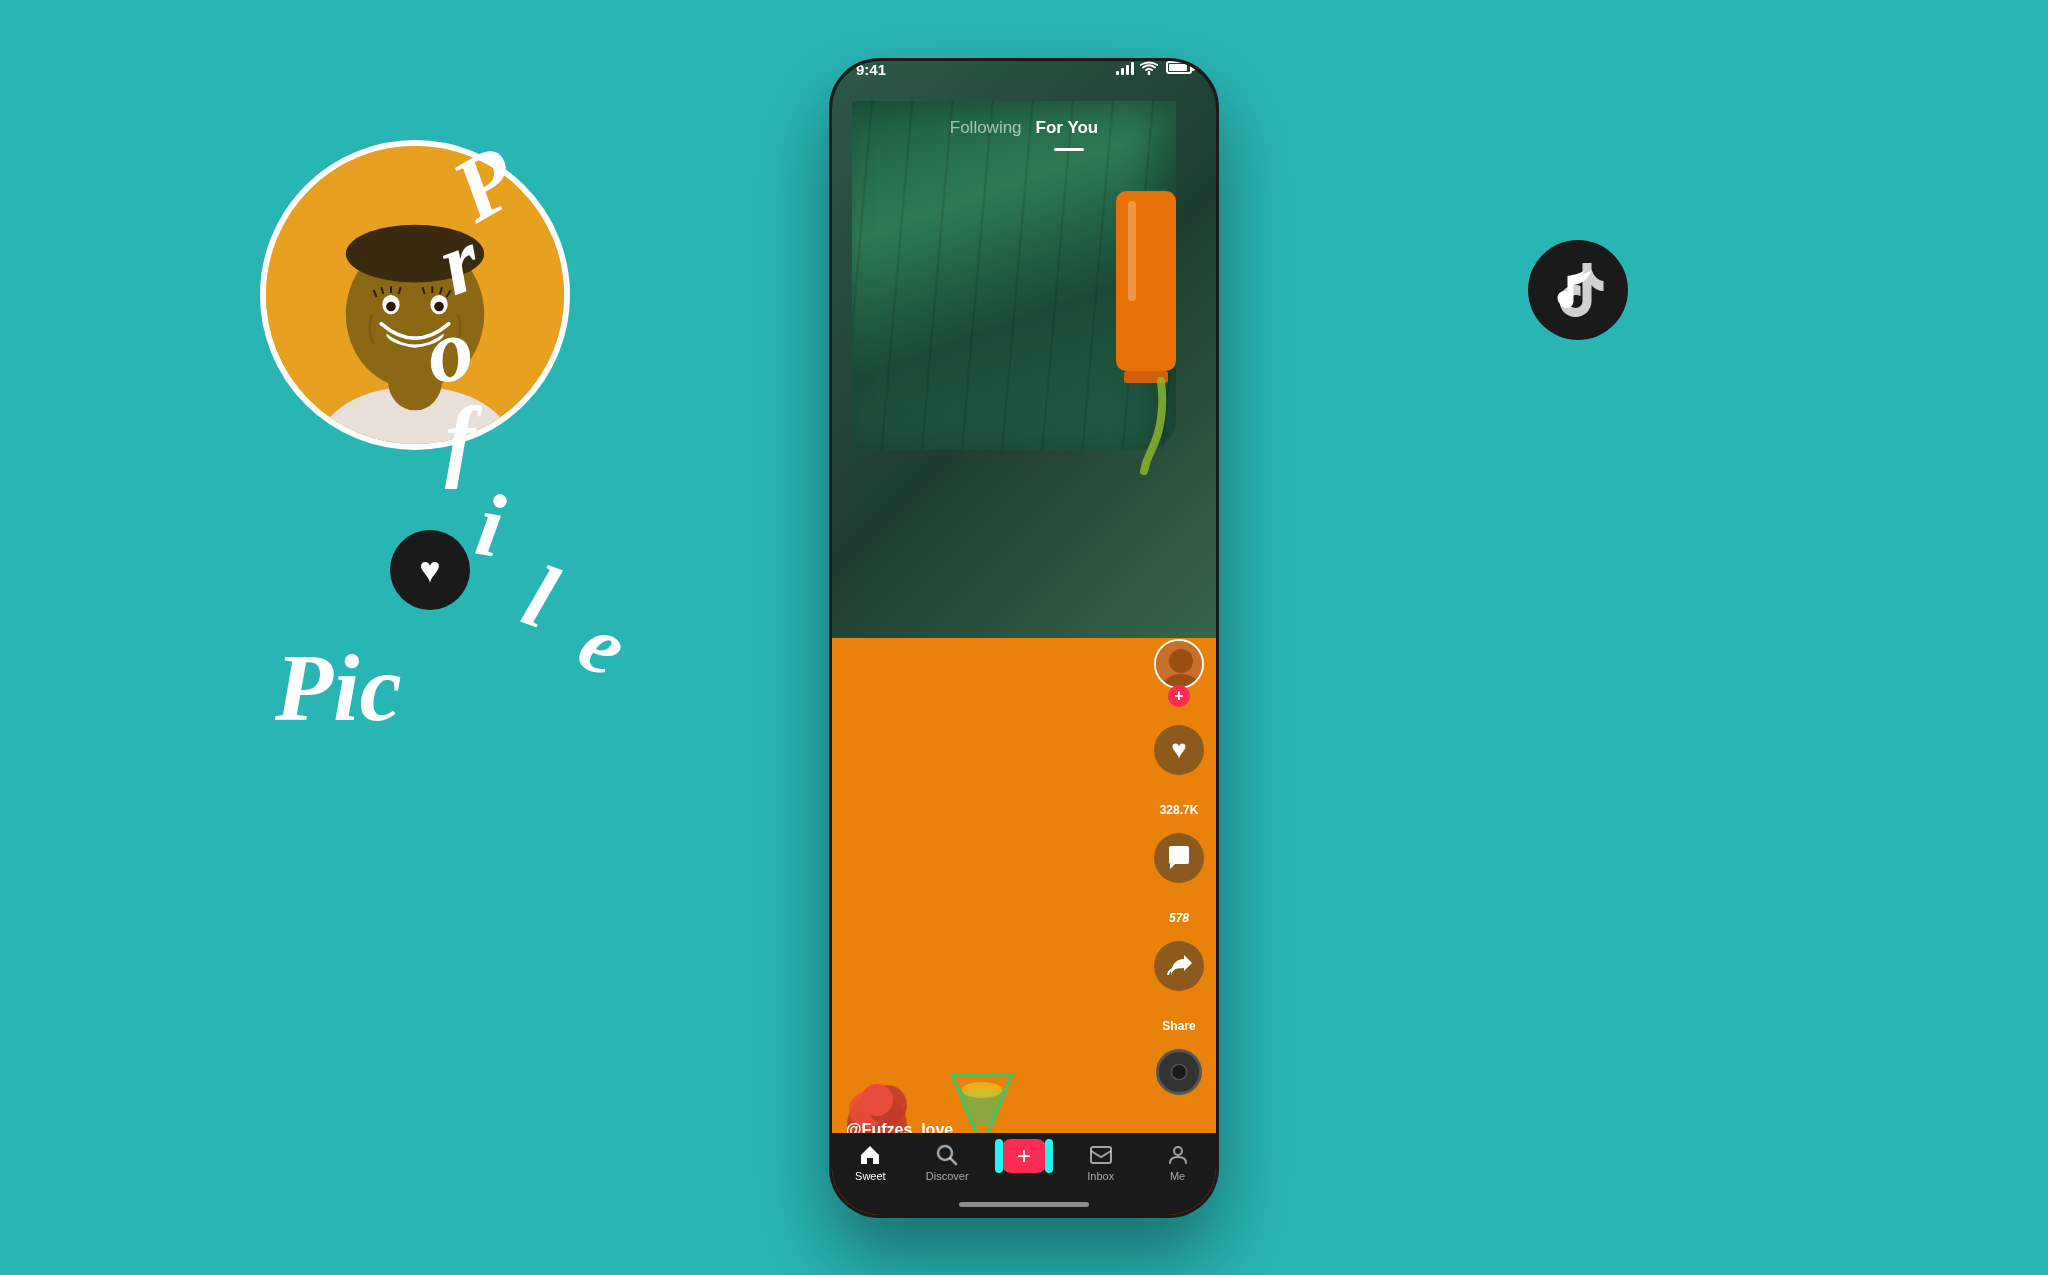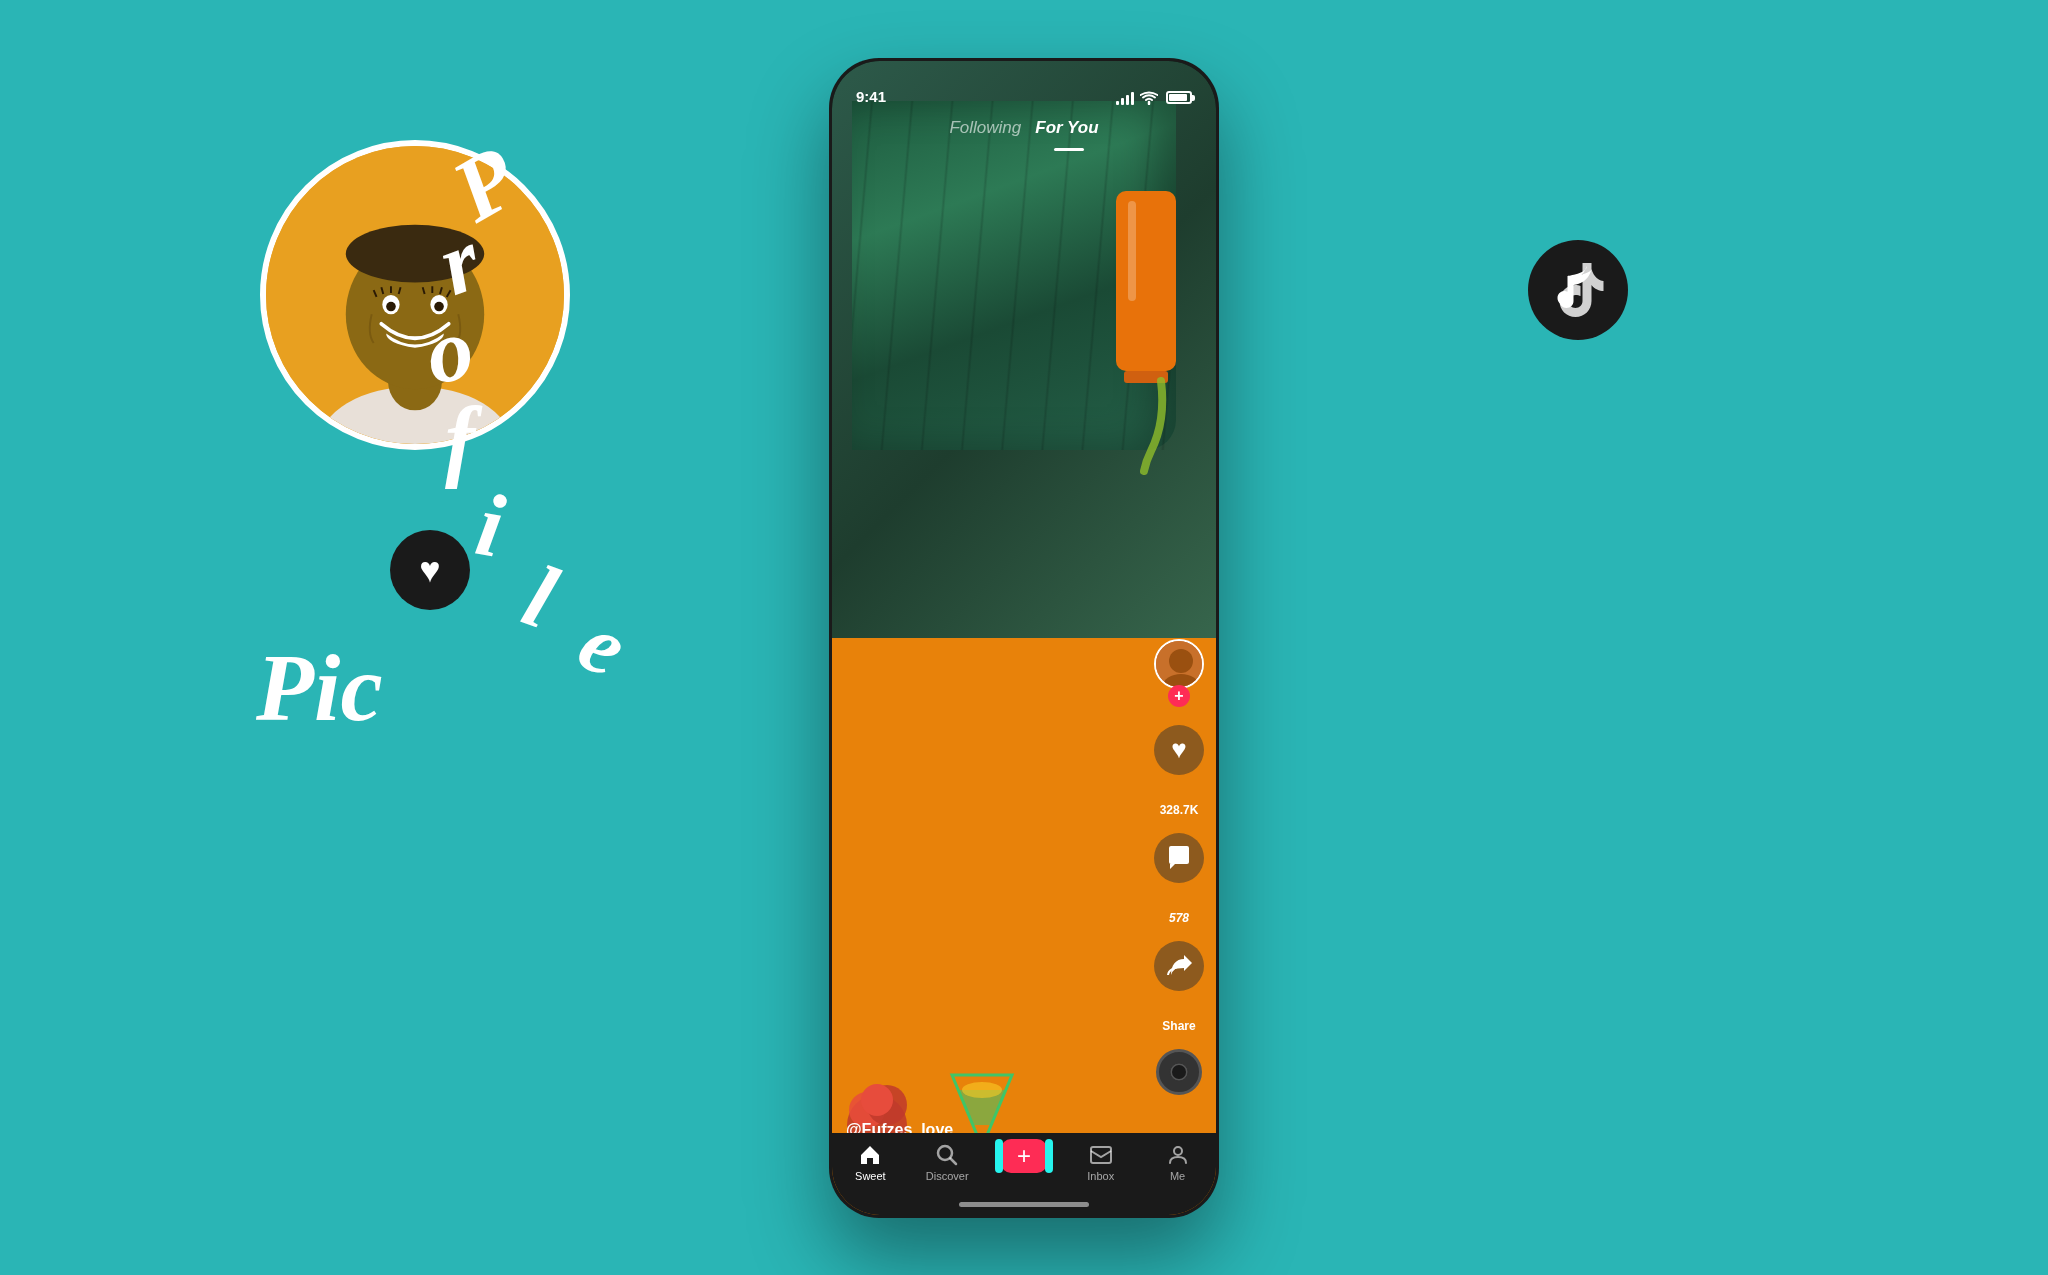--- a/index.html
+++ b/index.html
@@ -102,21 +102,21 @@
     }
 
     
     .status-bar {
       position: absolute;
       top: 0;
       left: 0;
       right: 0;
       height: 44px;
       display: flex;
-      align-items: flex-end;
+      align-items: flex-start;
       justify-content: space-between;
       padding: 0 24px;
       z-index: 20;
       background: transparent;
     }
 
     .status-time {
       color: white;
       font-size: 15px;
       font-weight: 600;
@@ -193,21 +193,20 @@
       position: absolute;
       top: 44px;
       left: 0;
       right: 0;
       height: 46px;
       display: flex;
       align-items: center;
       justify-content: center;
       gap: 14px;
       z-index: 20;
-      font-style: italic;
     }
 
     .nav-tab {
       color: rgba(255,255,255,0.6);
       font-size: 17px;
       font-weight: 500;
       cursor: pointer;
     }
 
     .nav-tab.active {
@@ -531,21 +530,21 @@
     <text x="300" y="120" font-size="90" font-weight="900" fill="white" font-family="Georgia, serif" font-style="italic" text-anchor="middle" transform="rotate(-30, 300, 120)">P</text>
     <text x="270" y="200" font-size="90" font-weight="900" fill="white" font-family="Georgia, serif" font-style="italic" text-anchor="middle" transform="rotate(-20, 270, 200)">r</text>
     <text x="255" y="290" font-size="90" font-weight="900" fill="white" font-family="Georgia, serif" font-style="italic" text-anchor="middle" transform="rotate(-10, 255, 290)">o</text>
     <text x="260" y="380" font-size="90" font-weight="900" fill="white" font-family="Georgia, serif" font-style="italic" text-anchor="middle" transform="rotate(0, 260, 380)">f</text>
     <text x="285" y="465" font-size="90" font-weight="900" fill="white" font-family="Georgia, serif" font-style="italic" text-anchor="middle" transform="rotate(10, 285, 465)">i</text>
     <text x="330" y="535" font-size="90" font-weight="900" fill="white" font-family="Georgia, serif" font-style="italic" text-anchor="middle" transform="rotate(20, 330, 535)">l</text>
     <text x="390" y="580" font-size="85" font-weight="900" fill="white" font-family="Georgia, serif" font-style="italic" text-anchor="middle" transform="rotate(28, 390, 580)">e</text>
   </svg>
 </div>
 
-<div style="position: absolute; left: 226px; top: 620px; z-index: 15; text-decoration: underline;">
+<div style="position: absolute; left: 245px; top: 620px; z-index: 15; text-decoration: underline;">
   <svg viewBox="0 0 350 130" width="350" height="130">
     <text x="30" y="100" font-size="95" font-weight="900" fill="white" font-family="Georgia, serif" font-style="italic">Pic</text>
   </svg>
 </div>
 
 <div class="heart-badge">
   <span class="heart-badge-icon">♥</span>
 </div>
 
 <div class="tiktok-badge">

